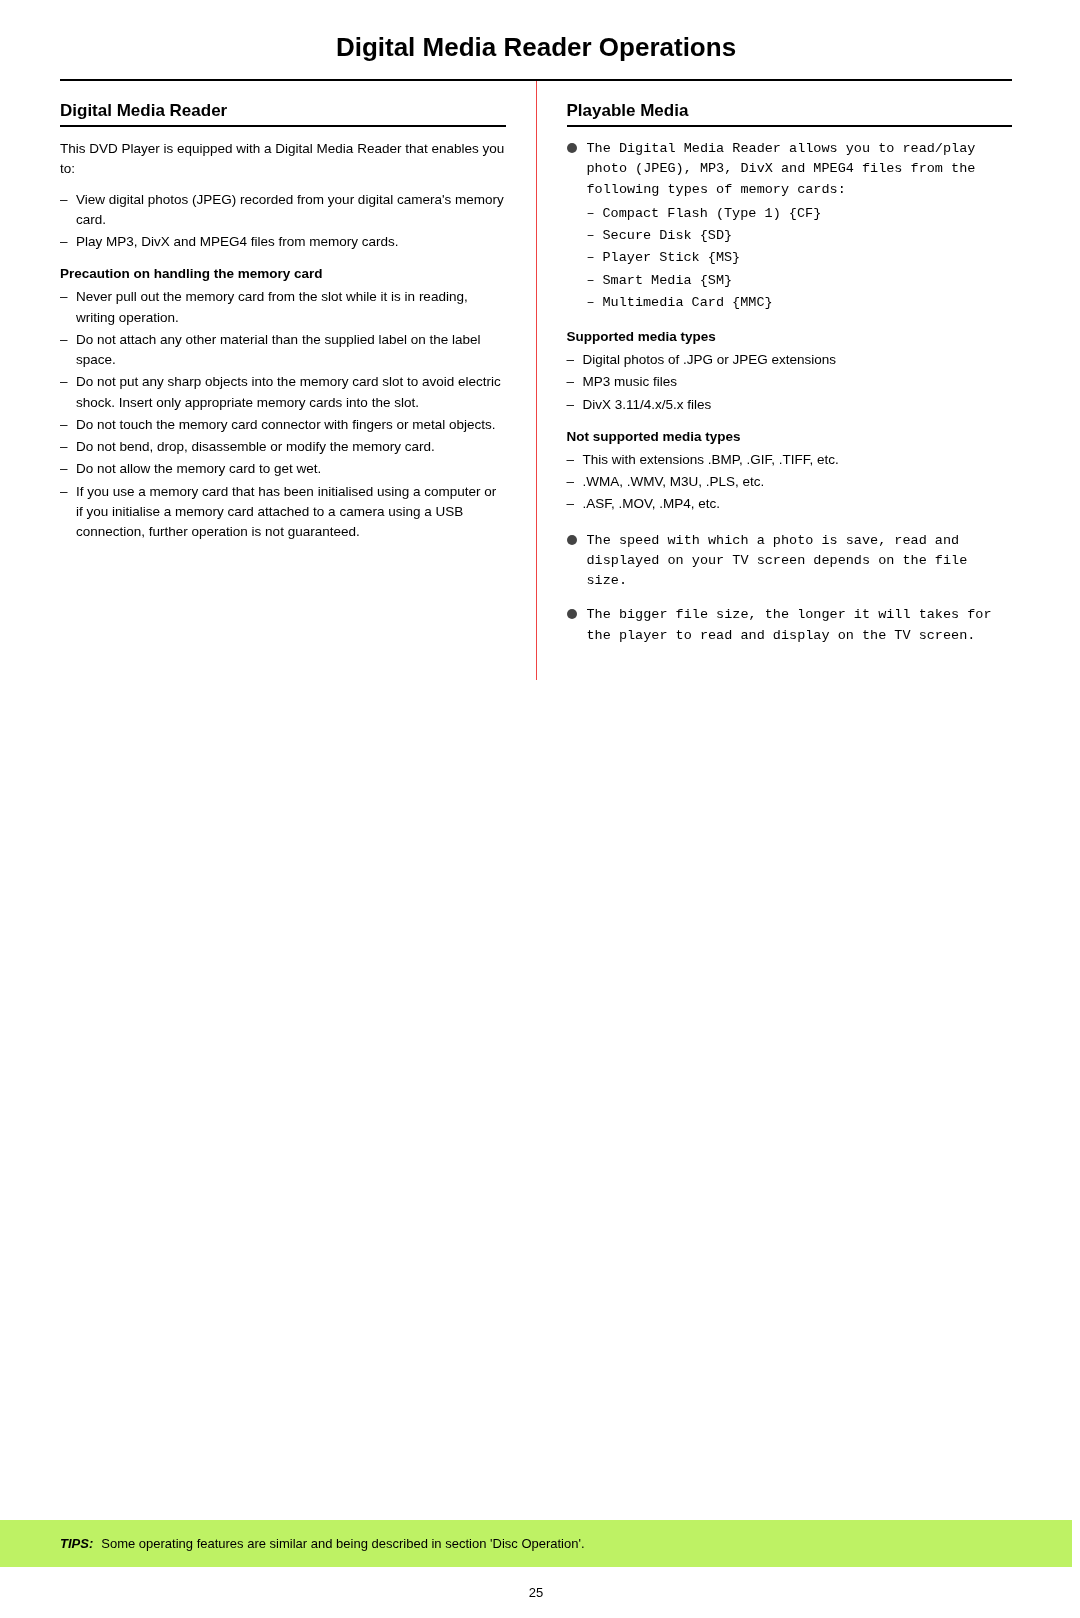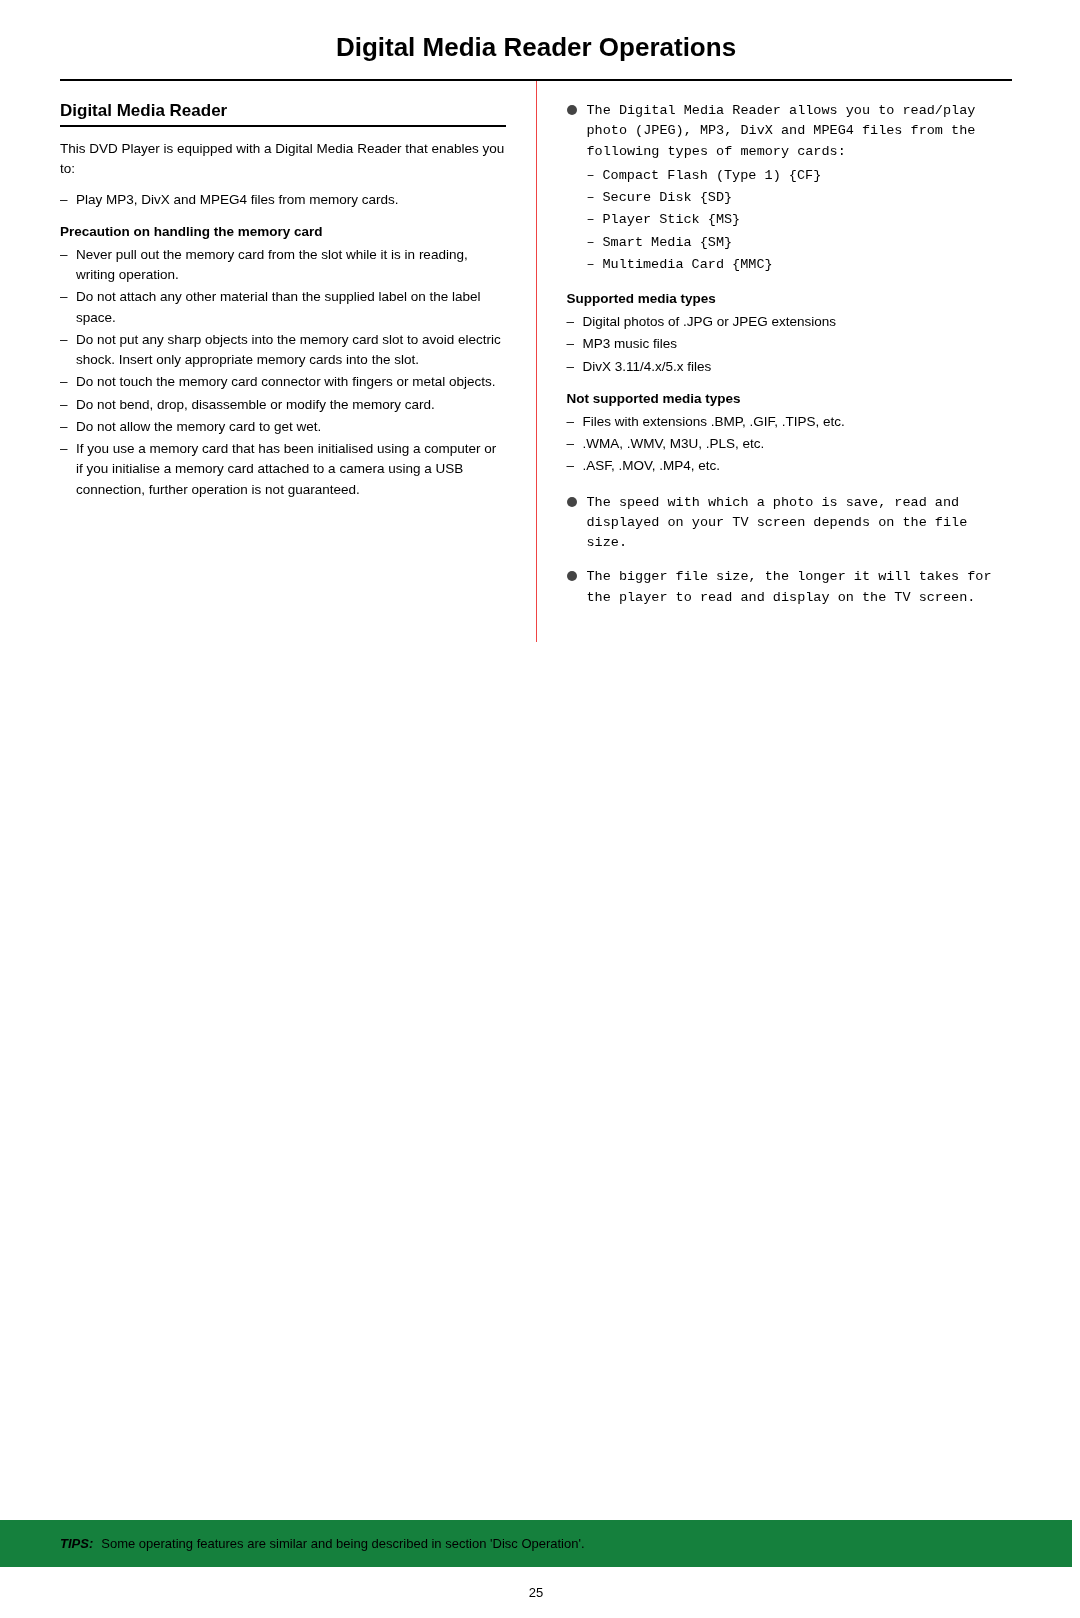--- a/index.html
+++ b/index.html
@@ -145,21 +145,21 @@
     }
 
     .tips-label {
       font-weight: bold;
       font-style: italic;
       margin-right: 8px;
       white-space: nowrap;
     }
 
     .tips-section {
-      background: #15803d;
+      background: #bef264;
       margin: 0 0;
       padding: 14px 60px;
       display: flex;
       flex-direction: row;
       align-items: flex-start;
       font-size: 13px;
       line-height: 1.5;
     }
 
     .page-num-row {
@@ -180,20 +180,21 @@
 
     <div class="left-column">
 
       <div class="section-title">Digital Media Reader</div>
 
       <p class="body-text">
         <span>This DVD Player is equipped with a Digital Media Reader that enables you to:</span>
       </p>
 
       <ul class="dash-list">
+        <li>View digital photos (JPEG) recorded from your digital camera's memory card.</li>
         <li>Play MP3, DivX and MPEG4 files from memory cards.</li>
       </ul>
 
       <p class="subsection-title">
         <span>Precaution on handling the memory card</span>
       </p>
 
       <ul class="dash-list">
         <li>Never pull out the memory card from the slot while it is in reading, writing operation.</li>
         <li>Do not attach any other material than the supplied label on the label space.</li>
@@ -201,20 +202,21 @@
         <li>Do not touch the memory card connector with fingers or metal objects.</li>
         <li>Do not bend, drop, disassemble or modify the memory card.</li>
         <li>Do not allow the memory card to get wet.</li>
         <li>If you use a memory card that has been initialised using a computer or if you initialise a memory card attached to a camera using a USB connection, further operation is not guaranteed.</li>
       </ul>
 
     </div>
 
     <div class="right-column">
 
+      <div class="section-title">Playable Media</div>
 
       <ul class="bullet-list">
         <li>
           <span class="bullet-dot"></span>
           <div class="bullet-content">
             <span>The Digital Media Reader allows you to read/play photo (JPEG), MP3, DivX and MPEG4 files from the following types of memory cards:</span>
             <ul class="inner-dash-list">
               <li>Compact Flash (Type 1) {CF}</li>
               <li>Secure Disk {SD}</li>
               <li>Player Stick {MS}</li>
@@ -227,21 +229,21 @@
 
       <p class="subsection-title">Supported media types</p>
       <ul class="dash-list">
         <li>Digital photos of .JPG or JPEG extensions</li>
         <li>MP3 music files</li>
         <li>DivX 3.11/4.x/5.x files</li>
       </ul>
 
       <p class="subsection-title">Not supported media types</p>
       <ul class="dash-list">
-        <li>Files with extensions .BMP, .GIF, .TIPS, etc.</li>
+        <li>This with extensions .BMP, .GIF, .TIFF, etc.</li>
         <li>.WMA, .WMV, M3U, .PLS, etc.</li>
         <li>.ASF, .MOV, .MP4, etc.</li>
       </ul>
 
       <ul class="bullet-list" style="margin-top: 16px;">
         <li>
           <span class="bullet-dot"></span>
           <div class="bullet-content">
             <span>The speed with which a photo is save, read and displayed on your TV screen depends on the file size.</span>
           </div>

